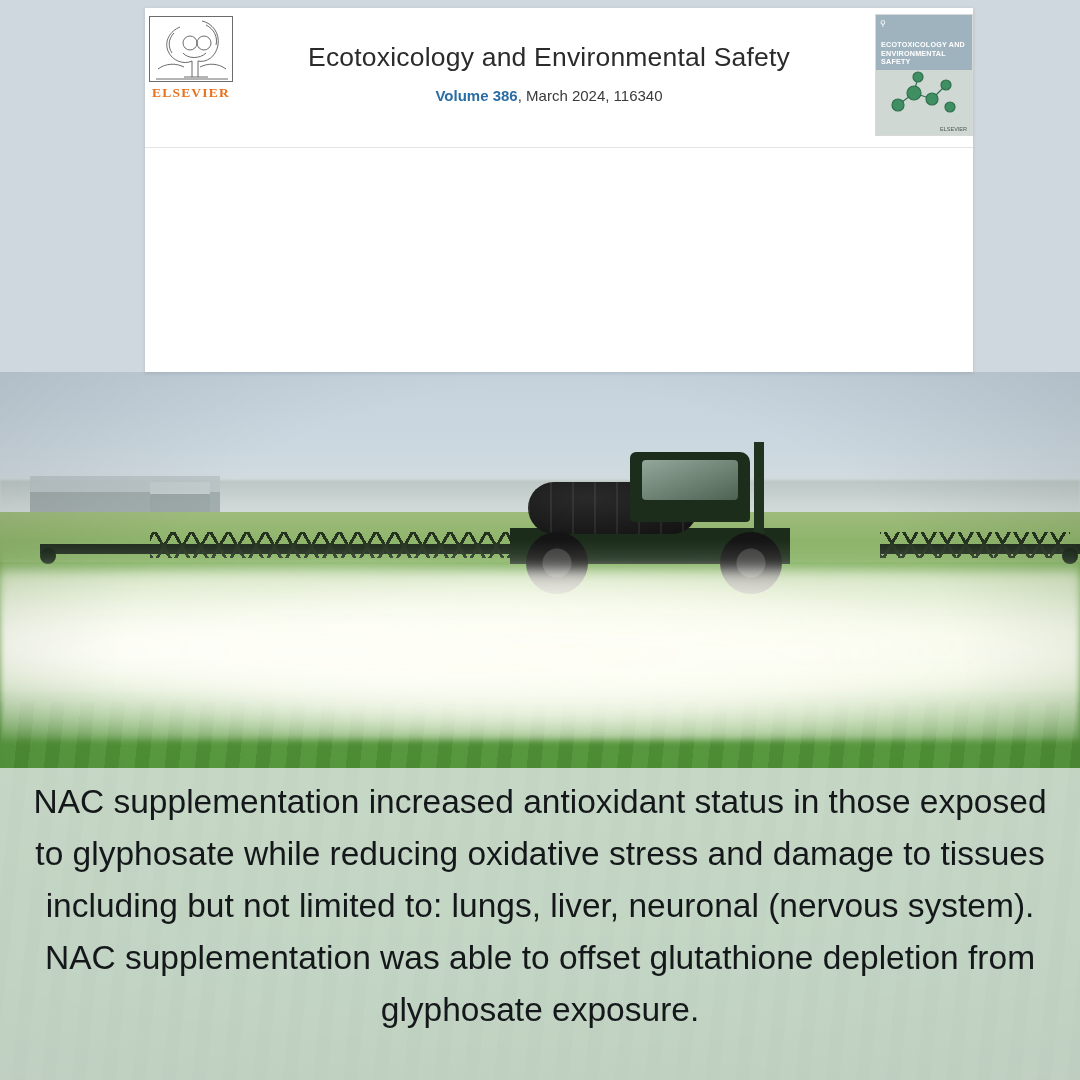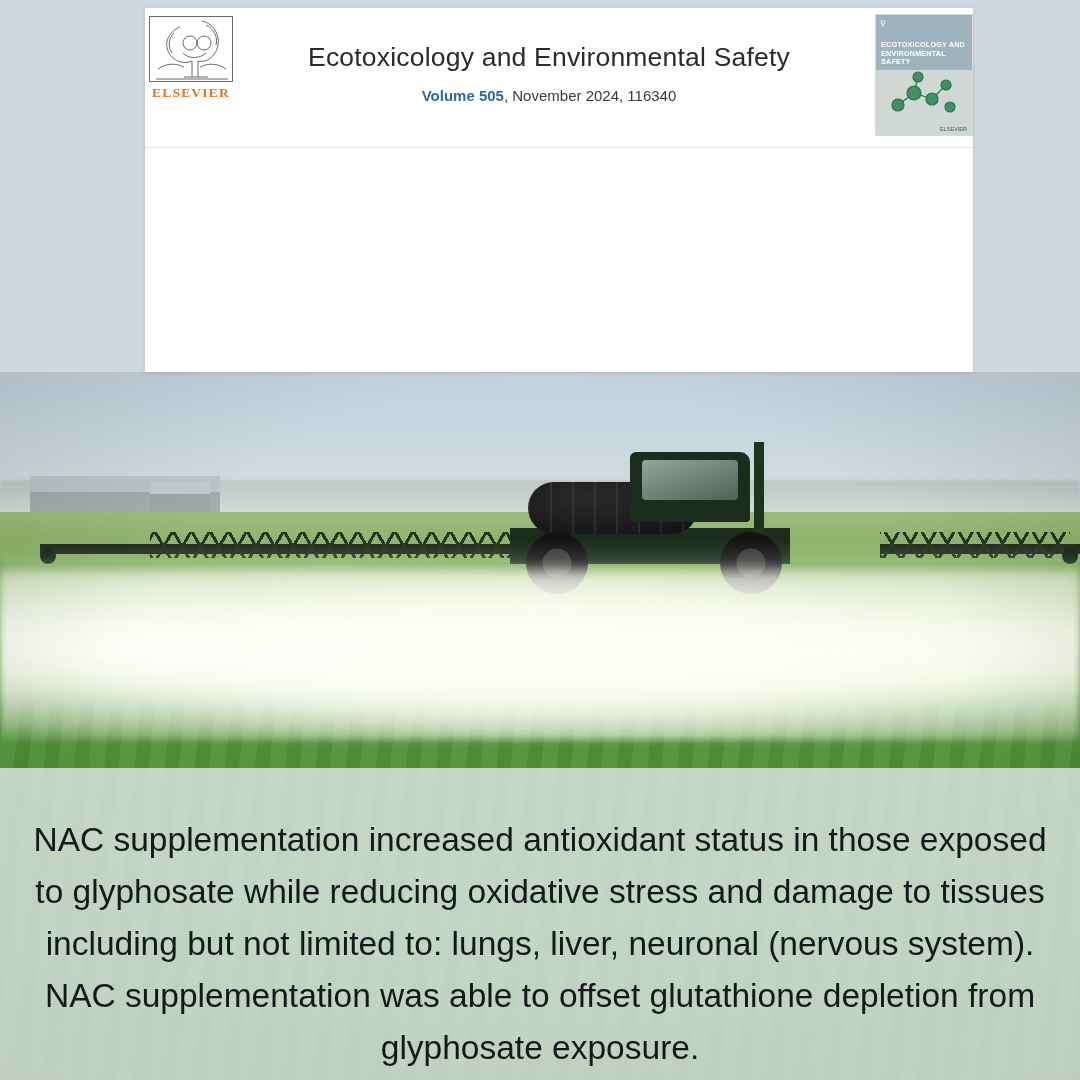--- a/index.html
+++ b/index.html
@@ -221,21 +221,21 @@
   .art-title {
     font-family: "Liberation Serif", serif;
     font-size: 41px; line-height: 1.32; color: #121212;
     letter-spacing: -0.2px;
   }
 
   
   .caption {
     position: absolute; left: 0; bottom: 0; width: 1080px; height: 312px;
     background: rgba(226,231,233,0.80);
-    display: flex; align-items: flex-end; justify-content: center;
+    display: flex; align-items: flex-start; justify-content: center;
     padding: 8px 22px 6px 22px;
   }
   .caption-text {
     font-size: 33.5px; line-height: 1.55; color: #15181a;
     text-align: center;
   }
 </style>
 </head>
 <body>
 
@@ -296,21 +296,21 @@
               <path d="M6 62 L78 62"></path>
             </g>
           </svg>
         </div>
         <div class="elsevier-word">ELSEVIER</div>
       </div>
 
       <div class="journal-titles">
         <div class="journal-name">Ecotoxicology and Environmental Safety</div>
         <div class="journal-meta">
-          <span class="vol">Volume 505</span><span class="rest">, November 2024, 116340</span>
+          <span class="vol">Volume 386</span><span class="rest">, March 2024, 116340</span>
         </div>
       </div>
 
       <div class="cover-thumb">
         <div class="cover-logo-tl">⚲</div>
         <div class="cover-top-text">ECOTOXICOLOGY AND ENVIRONMENTAL SAFETY</div>
         <div class="cover-molecule">
           <svg width="80" height="52" viewBox="0 0 80 52" aria-hidden="true">
             <g stroke="#2f6f4e" stroke-width="1.2" fill="#3f8f63">
               <line x1="14" y1="38" x2="30" y2="26" stroke="#2f6f4e"></line>

